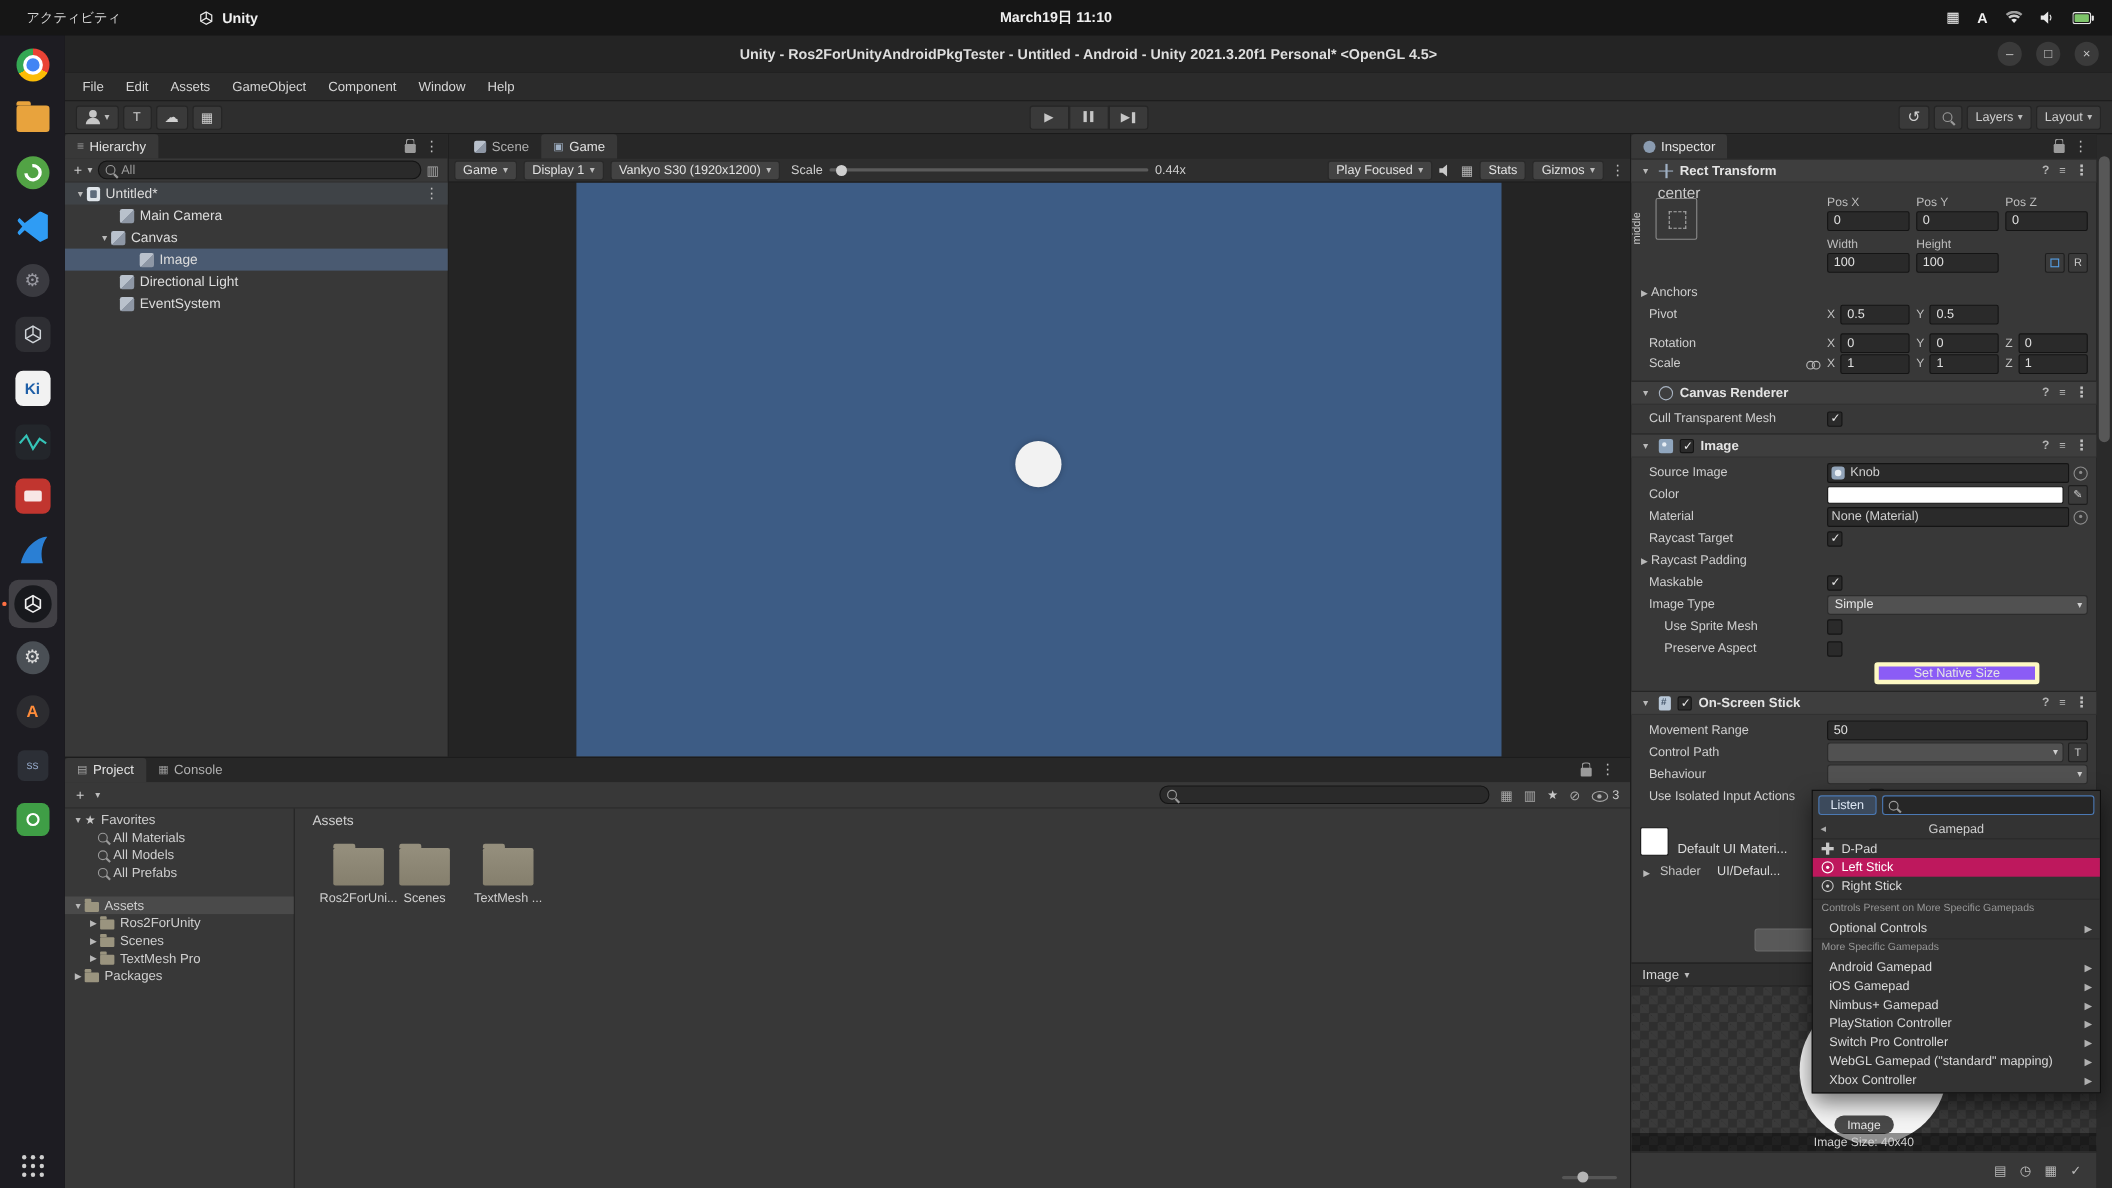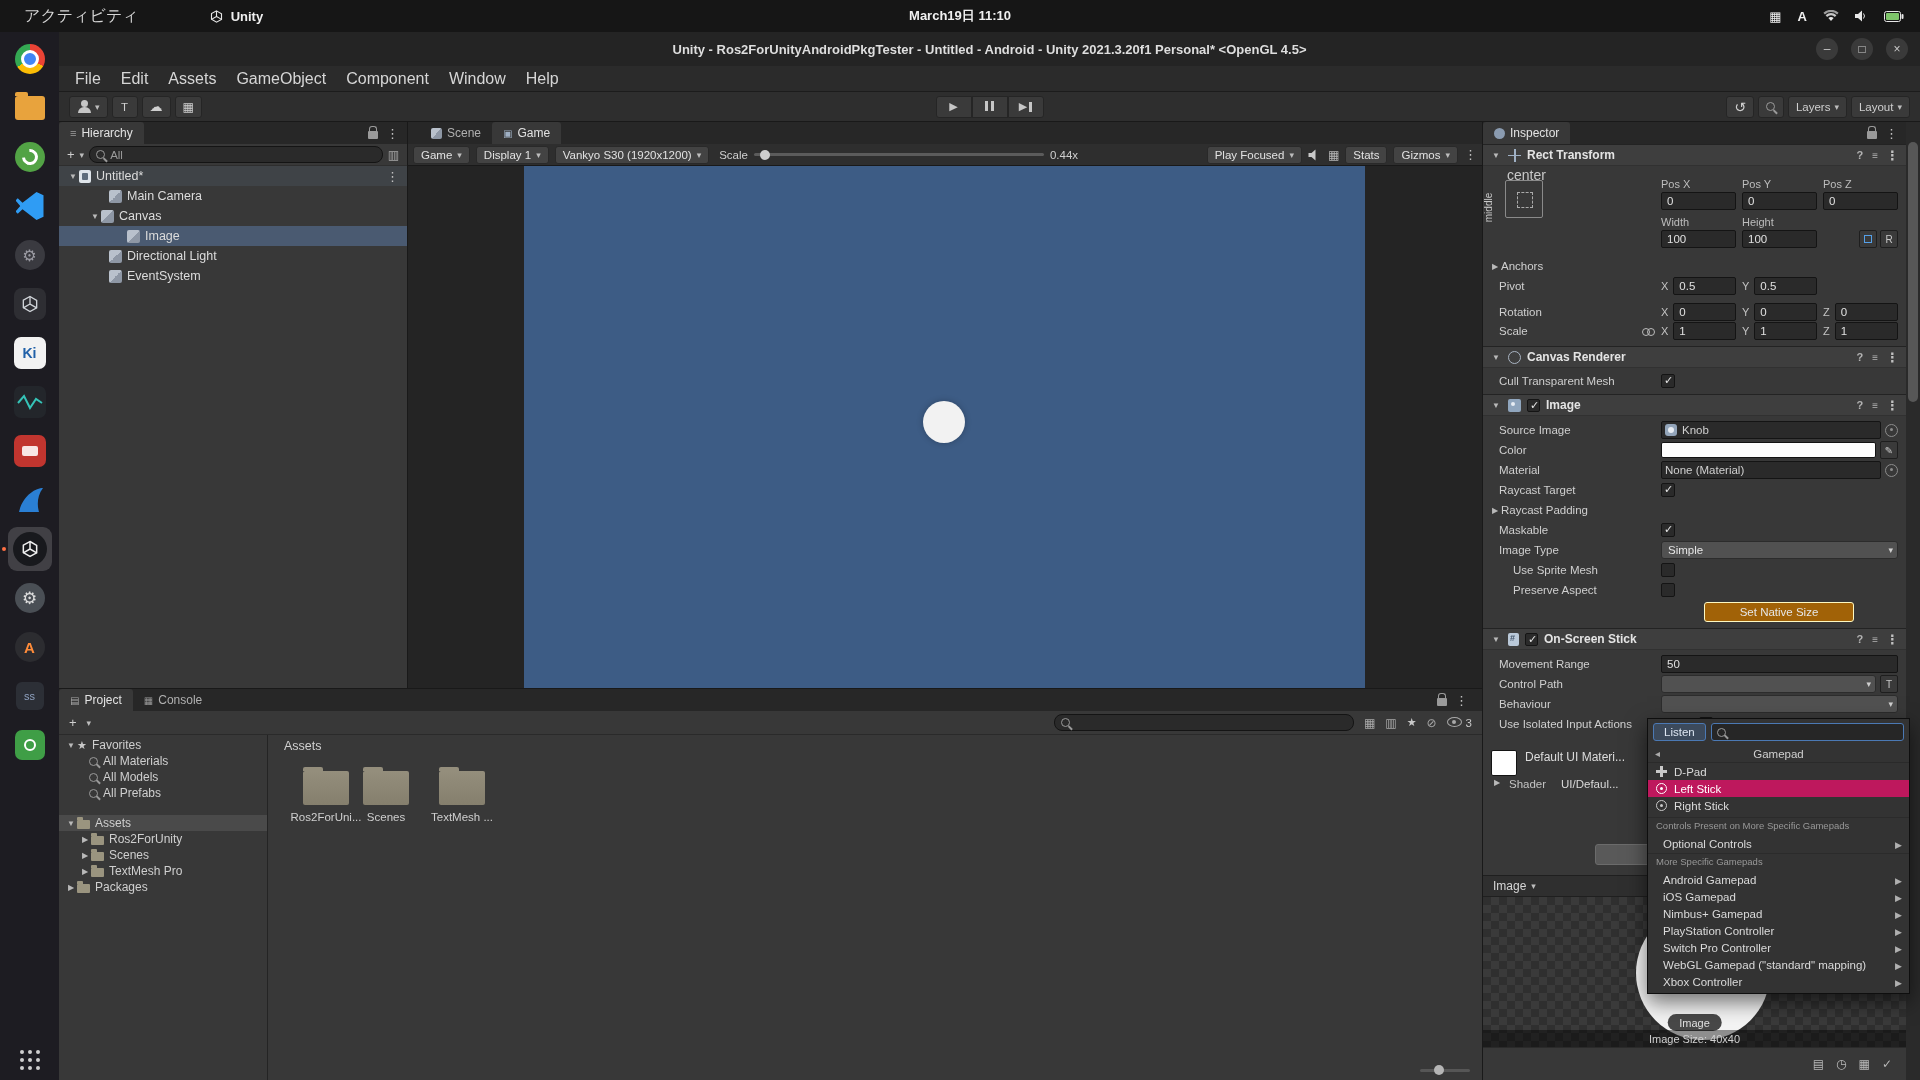--- a/index.html
+++ b/index.html
@@ -1,18 +1,18 @@
 <!DOCTYPE html>
 <html><head>
 <meta charset="utf-8">
 <style>
   *{margin:0;padding:0;box-sizing:border-box}
   html,body{width:1920px;height:1080px;overflow:hidden;background:#101010;
     font-family:"Liberation Sans","DejaVu Sans",sans-serif;color:#d4d4d4;font-size:12px}
-  .row{display:flex;align-items:flex-start}
+  .row{display:flex;align-items:flex-end}
   .grow{flex:1}
   .tri{font-size:8px;color:#b9b9b9;width:12px;text-align:center;flex:none}
   .kebab{color:#c0c0c0;font-size:13px;cursor:default}
   .helpq{color:#b3b3b3;font-size:11px}
   .preset{color:#b3b3b3;font-size:10px;letter-spacing:-1px}
   .dd{background:#515151;border:1px solid #2c2c2c;border-radius:3px;height:18px;display:flex;align-items:center;
       padding:0 16px 0 6px;position:relative;font-size:11.5px;color:#e6e6e6;white-space:nowrap}
   .dd::after{content:"▾";position:absolute;right:4px;top:50%;transform:translateY(-50%);font-size:9px;color:#cfcfcf}
   .field{background:#2a2a2a;border:1px solid #141414;border-radius:2px;height:18px;display:flex;align-items:center;
       padding:0 5px;font-size:11.5px;color:#e0e0e0}
@@ -65,21 +65,21 @@
   #show-apps{position:absolute;bottom:10px;left:50%;transform:translateX(-50%);display:grid;grid-template-columns:repeat(3,4px);grid-gap:4px}
   #show-apps i{width:4px;height:4px;border-radius:50%;background:#cfcfcf}
 
   
   #titlebar{position:absolute;left:59px;top:32px;right:0;height:34px;background:#242424;display:flex;align-items:center;justify-content:center}
   #titlebar .title{font-weight:bold;font-size:13px;color:#dedede}
   #winbtns{position:absolute;right:12px;top:6px;display:flex;gap:13px}
   .winbtn{width:22px;height:22px;border-radius:50%;background:#3a3a3a;color:#c9c9c9;display:flex;align-items:center;justify-content:center;font-size:12px}
   #menubar{position:absolute;left:59px;top:66px;right:0;height:26px;background:#2b2b2b;border-bottom:1px solid #1c1c1c;
       display:flex;align-items:center;padding-left:6px}
-  .menu-item{padding:0 10px;font-size:16px;color:#d6d6d6;height:100%;display:flex;align-items:center}
+  .menu-item{padding:0 10px;font-size:12px;color:#d6d6d6;height:100%;display:flex;align-items:center}
   #toolbar{position:absolute;left:59px;top:92px;right:0;height:30px;background:#2e2e2e;border-bottom:1px solid #191919;
       display:flex;align-items:center;padding:0 10px}
   .tb{height:22px;min-width:26px;background:#3a3a3a;border:1px solid #252525;border-radius:3px;display:flex;align-items:center;
       justify-content:center;gap:4px;padding:0 7px;color:#cfcfcf;font-size:11.5px;margin-right:4px}
   .arrow9{font-size:9px;color:#bdbdbd}
   #playgrp{position:absolute;left:50%;transform:translateX(-50%);display:flex}
   .pb{width:36px;height:22px;background:#3a3a3a;border:1px solid #252525;display:flex;align-items:center;justify-content:center;color:#c6c6c6}
   .pb:first-child{border-radius:3px 0 0 3px}.pb:last-child{border-radius:0 3px 3px 0}
   .pause-bars i{display:inline-block;width:3px;height:10px;background:#c6c6c6;margin:0 1.5px}
   .step-bar{display:inline-block;width:3px;height:10px;background:#c6c6c6;margin-left:2px}
@@ -150,21 +150,21 @@
   #anchorzone{position:relative;height:88px}
   #anchorbox{position:absolute;left:22px;top:12px;width:38px;height:38px;border:1px solid #8a8a8a;border-radius:2px}
   #anchorbox::after{content:"";position:absolute;left:11px;top:11px;width:14px;height:14px;border:1px dashed #aaa}
   #anchor-top{position:absolute;left:24px;top:-1px;font-size:14px;color:#c9c9c9}
   #anchor-side{position:absolute;left:-9px;top:34px;font-size:10px;color:#c9c9c9;transform:rotate(-90deg)}
   .grid3{position:absolute;left:178px;right:8px;display:grid;grid-template-columns:1fr 1fr 1fr;grid-column-gap:6px;grid-row-gap:2px}
   .grid3 .glabel{font-size:11px;color:#bdbdbd}
   .linkicon{position:relative;width:13px;height:8px;flex:none;margin-left:auto;margin-right:6px}
   .linkicon::before,.linkicon::after{content:"";position:absolute;top:1px;width:6px;height:6px;border:1.3px solid #bbb;border-radius:50%}
   .linkicon::before{left:0}.linkicon::after{left:5px}
-  .btn{background:#a16207;border:1px solid #fef9c3;border-radius:3px;display:flex;align-items:center;justify-content:center;
+  .btn{background:#8b5cf6;border:4px solid #fef9c3;border-radius:3px;display:flex;align-items:center;justify-content:center;
       color:#e6e6e6;font-size:11.5px}
   .mini-btn{width:18px;height:18px;background:#3a3a3a;border:1px solid #1e1e1e;border-radius:2px;display:flex;align-items:center;
       justify-content:center;color:#c9c9c9;font-size:10px;flex:none}
   .ic-rt{width:13px;height:13px;position:relative;flex:none}
   .ic-rt::before{content:"";position:absolute;left:6px;top:0;width:1.5px;height:13px;background:#9fb0c4}
   .ic-rt::after{content:"";position:absolute;top:6px;left:0;width:13px;height:1.5px;background:#9fb0c4}
   .ic-cr{width:13px;height:13px;border:1.5px solid #a9b4c2;border-radius:50%;position:relative;flex:none}
   .ic-img{width:13px;height:13px;border-radius:2px;background:#90a6be;position:relative;flex:none}
   .ic-img::after{content:"";position:absolute;left:3px;top:3px;width:4px;height:4px;border-radius:50%;background:#e7edf4}
   .ic-script{width:11px;height:13px;background:#b9c8d8;border-radius:2px;position:relative;flex:none}

